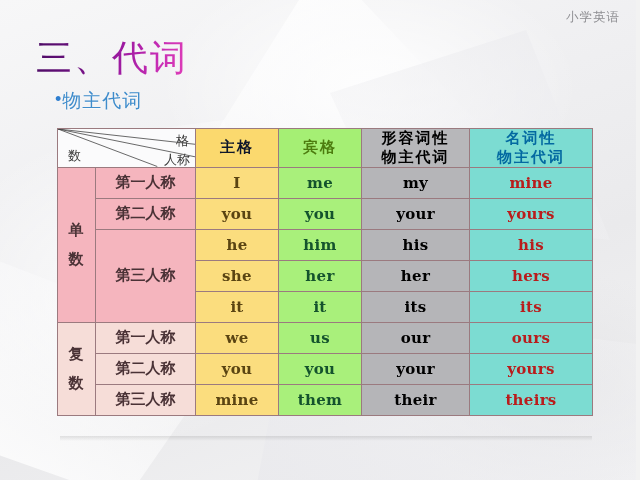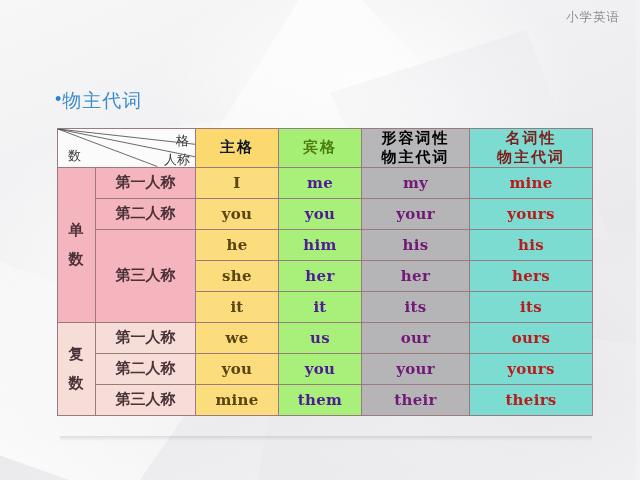--- a/index.html
+++ b/index.html
@@ -157,21 +157,21 @@
     color: #3a3a3a;
     line-height: 1;
   }
   .corner-ge  { right: 6px;  top: 5px; }
   .corner-rc  { right: 5px;  top: 24px; }
   .corner-shu { left: 10px;  bottom: 5px; }
 
   td.h-sub { background: #fbd96e; color: #0f172a; }
   td.h-obj { background: #a5ef74; color: #4d7c0f; }
   td.h-adj { background: #b7b7ba; color: #000000; }
-  td.h-nom { background: #7cdcd2; color: #7f1d1d; }
+  td.h-nom { background: #7cdcd2; color: #0369a1; }
 
   td.h-sub, td.h-obj, td.h-adj, td.h-nom {
     font-family: "DejaVu Sans", sans-serif;
     font-size: 15px;
     font-weight: normal;
     letter-spacing: 2px;
     line-height: 1.25;
   }
 
   
@@ -209,22 +209,22 @@
     font-family: "DejaVu Sans", sans-serif;
     font-size: 14px;
     font-weight: normal;
     color: #4a3236;
     text-align: left;
     padding-left: 6px;
   }
 
   
   td.d-sub { background: #fbdd7e; color: #5a4412; }
-  td.d-obj { background: #a9f07b; color: #4c1d95; }
-  td.d-adj { background: #b5b5b8; color: #701a75; }
+  td.d-obj { background: #a9f07b; color: #14532d; }
+  td.d-adj { background: #b5b5b8; color: #000000; }
   td.d-nom { background: #7cdcd2; color: #b91c1c; }
 
   td.d-sub, td.d-obj, td.d-adj, td.d-nom {
     font-family: "DejaVu Serif", serif;
     font-size: 16px;
     font-weight: bold;
     letter-spacing: 0.3px;
   }
 
   
@@ -244,20 +244,21 @@
 <div id="slide">
 
   <div class="facet f1"></div>
   <div class="facet f2"></div>
   <div class="facet f3"></div>
   <div class="facet f4"></div>
   <div class="facet f5"></div>
 
   <div id="corner-label">小学英语</div>
 
+  <h1 id="page-title">三、代词</h1>
 
   <div id="subtitle-row">
     <span id="subtitle-bullet">•</span>
     <span id="subtitle-text">物主代词</span>
   </div>
 
   <div id="pronoun-table-wrap">
     <table id="pronoun-table">
       <colgroup>
         <col class="c-num">

